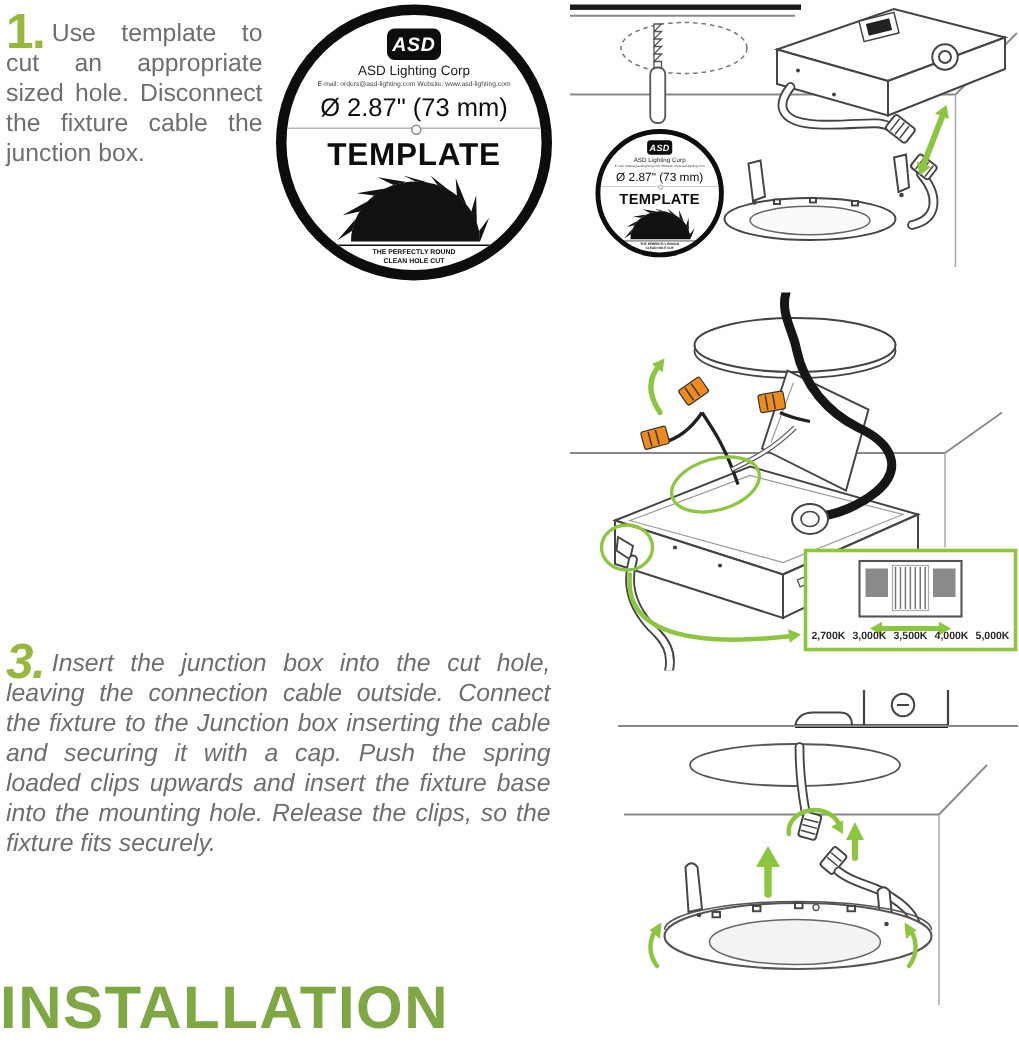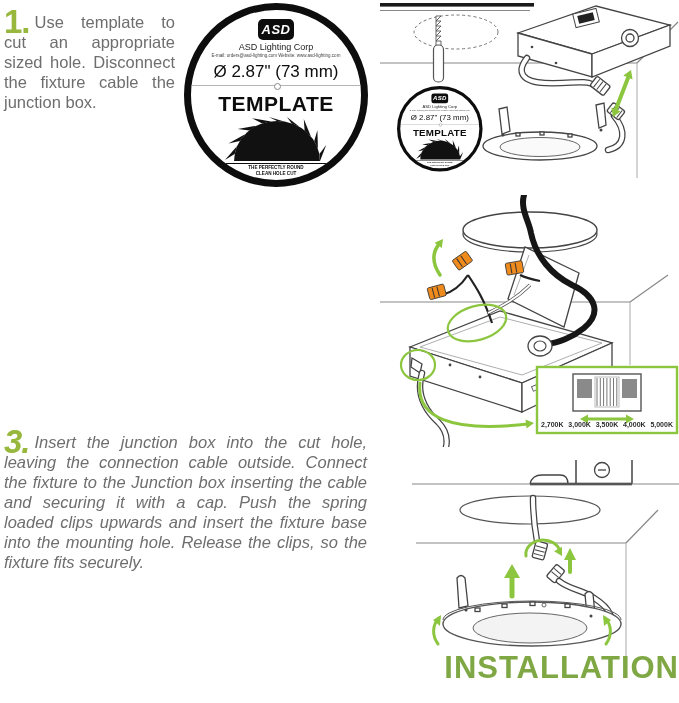--- a/index.html
+++ b/index.html
@@ -50,22 +50,22 @@
   .gf{fill:var(--arrow-green);}
   .cable-out{stroke:#444;fill:none;stroke-width:6.5;stroke-linecap:round;}
   .cable-in{stroke:#fff;fill:none;stroke-width:4;stroke-linecap:round;}
   .blackcable{stroke:#161616;fill:none;stroke-width:6;stroke-linecap:round;}
   .ln{stroke:#888;stroke-width:1.2;}
   .shape{fill:#fff;stroke:#444;stroke-width:1.3;}
 
   .cct-labels{position:absolute;left:541px;top:421px;width:132px;display:flex;
        justify-content:space-between;font-size:7px;font-weight:bold;color:#2b2b2b;
        white-space:nowrap;}
-  #footer-title{position:absolute;left:0;right:0;top:650px;text-align:right;
-       font-size:31px;font-weight:bold;color:var(--title-green);letter-spacing:1px;}
+  #footer-title{position:absolute;left:0;right:0;top:650px;text-align:left;
+       font-size:40px;font-weight:bold;color:var(--title-green);letter-spacing:1px;}
 </style>
 </head>
 <body>
 
 <div id="page">
 
   <div class="step" id="step1">
     <span class="step-num">1.</span><span>Use template to cut an appropriate sized hole. Disconnect the fixture cable the junction box.</span>
   </div>
   <div class="step" id="step3">

